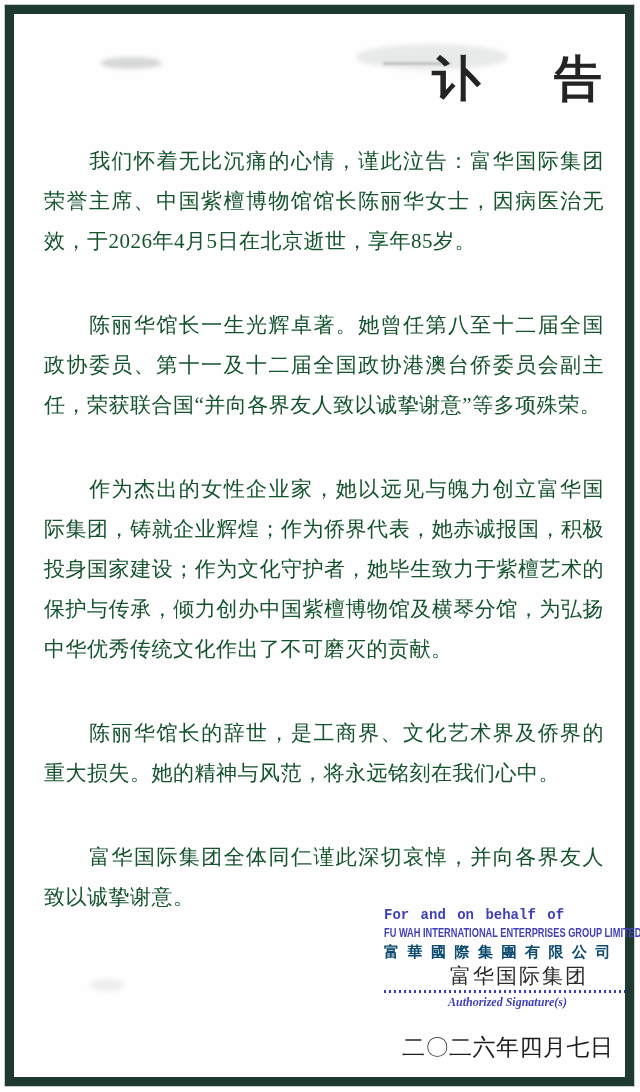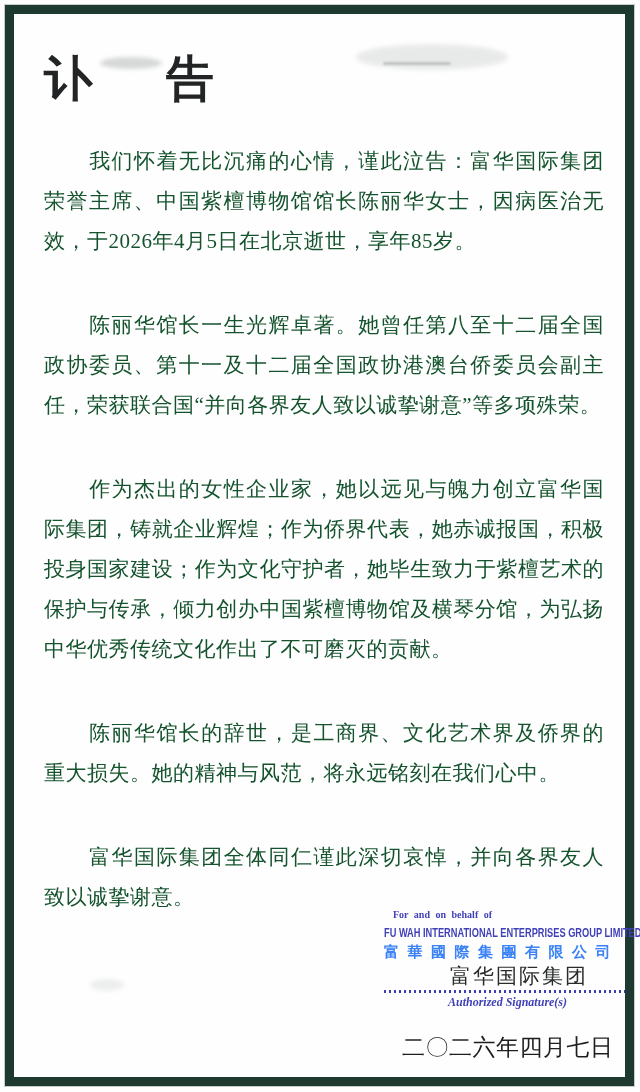--- a/index.html
+++ b/index.html
@@ -28,21 +28,21 @@
     position: absolute;
     left: 44px;
     top: 0;
     width: 560px;
   }
   .doc-title {
     margin: 53px 0 36px 0;
     font-size: 48px;
     line-height: 52px;
     font-weight: bold;
-    text-align: left;
+    text-align: right;
     word-spacing: 58px;
     letter-spacing: 2px;
     color: #222425;
   }
   .para {
     margin: 0 0 44px 0;
     font-size: 21px;
     line-height: 40px;
     letter-spacing: 0.5px;
     text-align: justify;
@@ -65,47 +65,47 @@
   .smudge-4 { left: 90px;  top: 979px; width: 34px; height: 12px; background: #b9bebc; opacity: .25; }
 
   
   .sig-block {
     position: absolute;
     left: 384px;
     top: 907px;
     width: 241px;
   }
   .sig-preamble {
-    margin-left: 9px;
-    font-size: 10px;
+    font-size: 14px;
     line-height: 16px;
     font-weight: 600;
     color: #3f3fb8;
     word-spacing: 3px;
     white-space: nowrap;
+    font-family: Liberation Mono, monospace;
   }
   .sig-company-en {
     display: inline-block;
     margin-top: 1px;
     font-family: "Liberation Sans", "DejaVu Sans", sans-serif;
     font-size: 12.5px;
     line-height: 14px;
     font-weight: 700;
     white-space: nowrap;
     color: #3f3fb8;
     transform: scaleX(0.74);
     transform-origin: 0 0;
   }
   .sig-company-zh {
     margin-top: 2px;
     font-size: 15px;
     line-height: 19px;
     letter-spacing: 8.5px;
     white-space: nowrap;
-    color: #3b82f6;
+    color: #0c4a6e;
     font-weight: 600;
   }
   .sig-signer {
     margin: 2px 16px 0 66px;
     font-size: 21px;
     line-height: 25px;
     letter-spacing: 2px;
     color: #2a2c2b;
     white-space: nowrap;
   }

